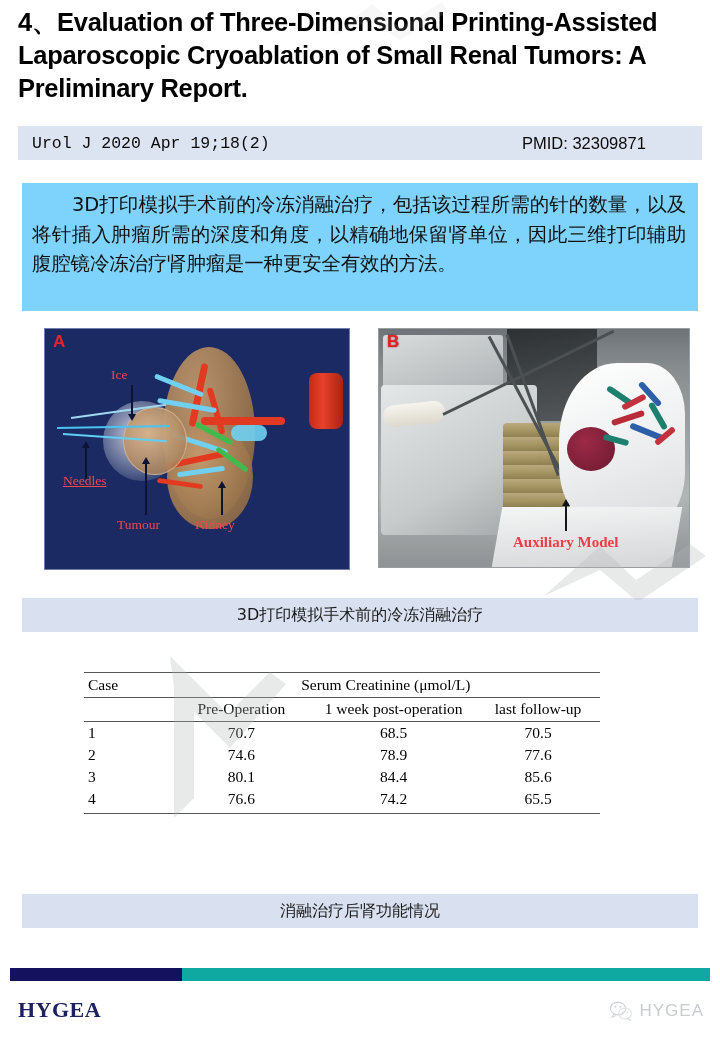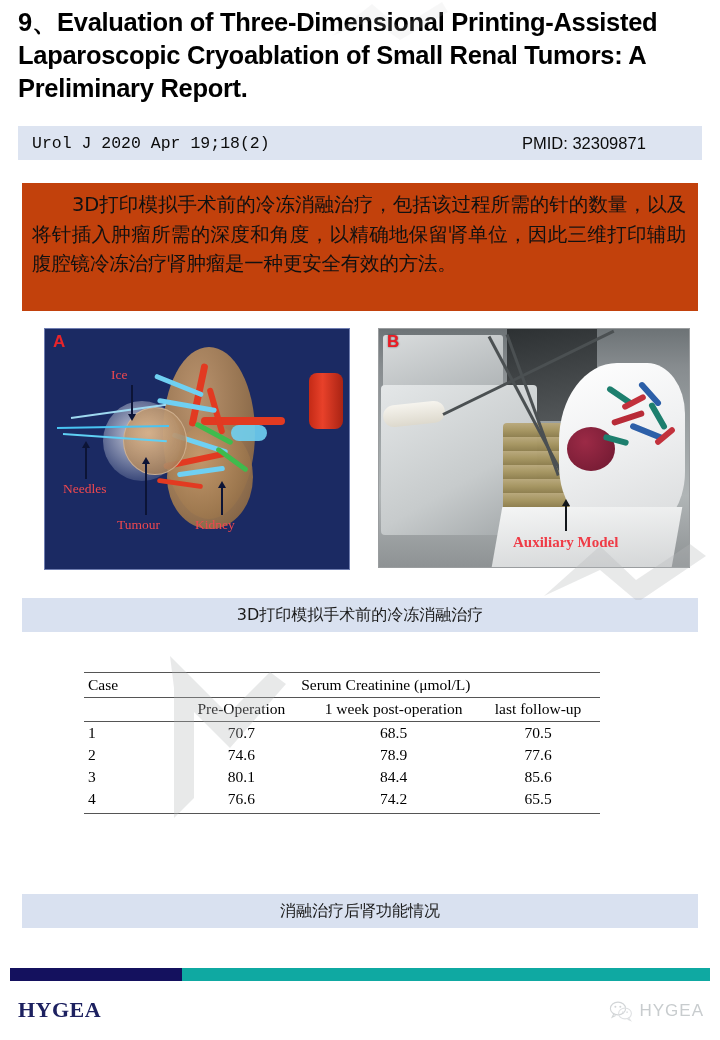--- a/index.html
+++ b/index.html
@@ -55,21 +55,21 @@
     color: #0b0b0b;
   }
 
   
   .abstract-box {
     position: absolute;
     left: 22px;
     top: 183px;
     width: 676px;
     height: 128px;
-    background: #c2410c;
+    background: #7dd3fc;
     box-sizing: border-box;
     padding: 7px 12px 0 10px;
   }
   .abstract-text {
     font-family: "DejaVu Sans", sans-serif;
     font-size: 19.5px;
     line-height: 29.5px;
     color: #111111;
     text-indent: 40px;
     text-align: justify;
@@ -186,21 +186,21 @@
   .panel-label {
     position: absolute;
     font-family: "Liberation Serif", serif;
     font-size: 13.5px;
     color: #f0484f;
     white-space: nowrap;
     z-index: 8;
     text-align: right;
   }
   .lbl-ice { left: 66px; top: 38px; }
-  .lbl-needles { left: 18px; top: 152px; }
+  .lbl-needles { left: 18px; top: 144px; text-decoration: underline; }
   .lbl-tumour { left: 72px; top: 188px; }
   .lbl-kidney { left: 150px; top: 188px; }
   .arrow-line {
     position: absolute;
     width: 1.5px;
     background: #0c1436;
     z-index: 8;
   }
   .arrow-line::after {
     content: "";
@@ -431,21 +431,21 @@
   .footer-wechat-label {
     font-family: "Liberation Sans", sans-serif;
     font-size: 17px;
     color: #c8ccce;
     letter-spacing: 1px;
   }
 </style>
 </head>
 <body>
 
-<div class="slide-title">9、Evaluation of Three-Dimensional Printing-Assisted Laparoscopic Cryoablation of Small Renal Tumors: A Preliminary Report.</div>
+<div class="slide-title">4、Evaluation of Three-Dimensional Printing-Assisted Laparoscopic Cryoablation of Small Renal Tumors: A Preliminary Report.</div>
 
 <div class="citation-bar">
   <span class="citation-journal">Urol J 2020 Apr 19;18(2)</span>
   <span class="citation-pmid">PMID: 32309871</span>
 </div>
 
 <div class="abstract-box">
   <div class="abstract-text">3D打印模拟手术前的冷冻消融治疗，包括该过程所需的针的数量，以及将针插入肿瘤所需的深度和角度，以精确地保留肾单位，因此三维打印辅助腹腔镜冷冻治疗肾肿瘤是一种更安全有效的方法。</div>
 </div>
 

